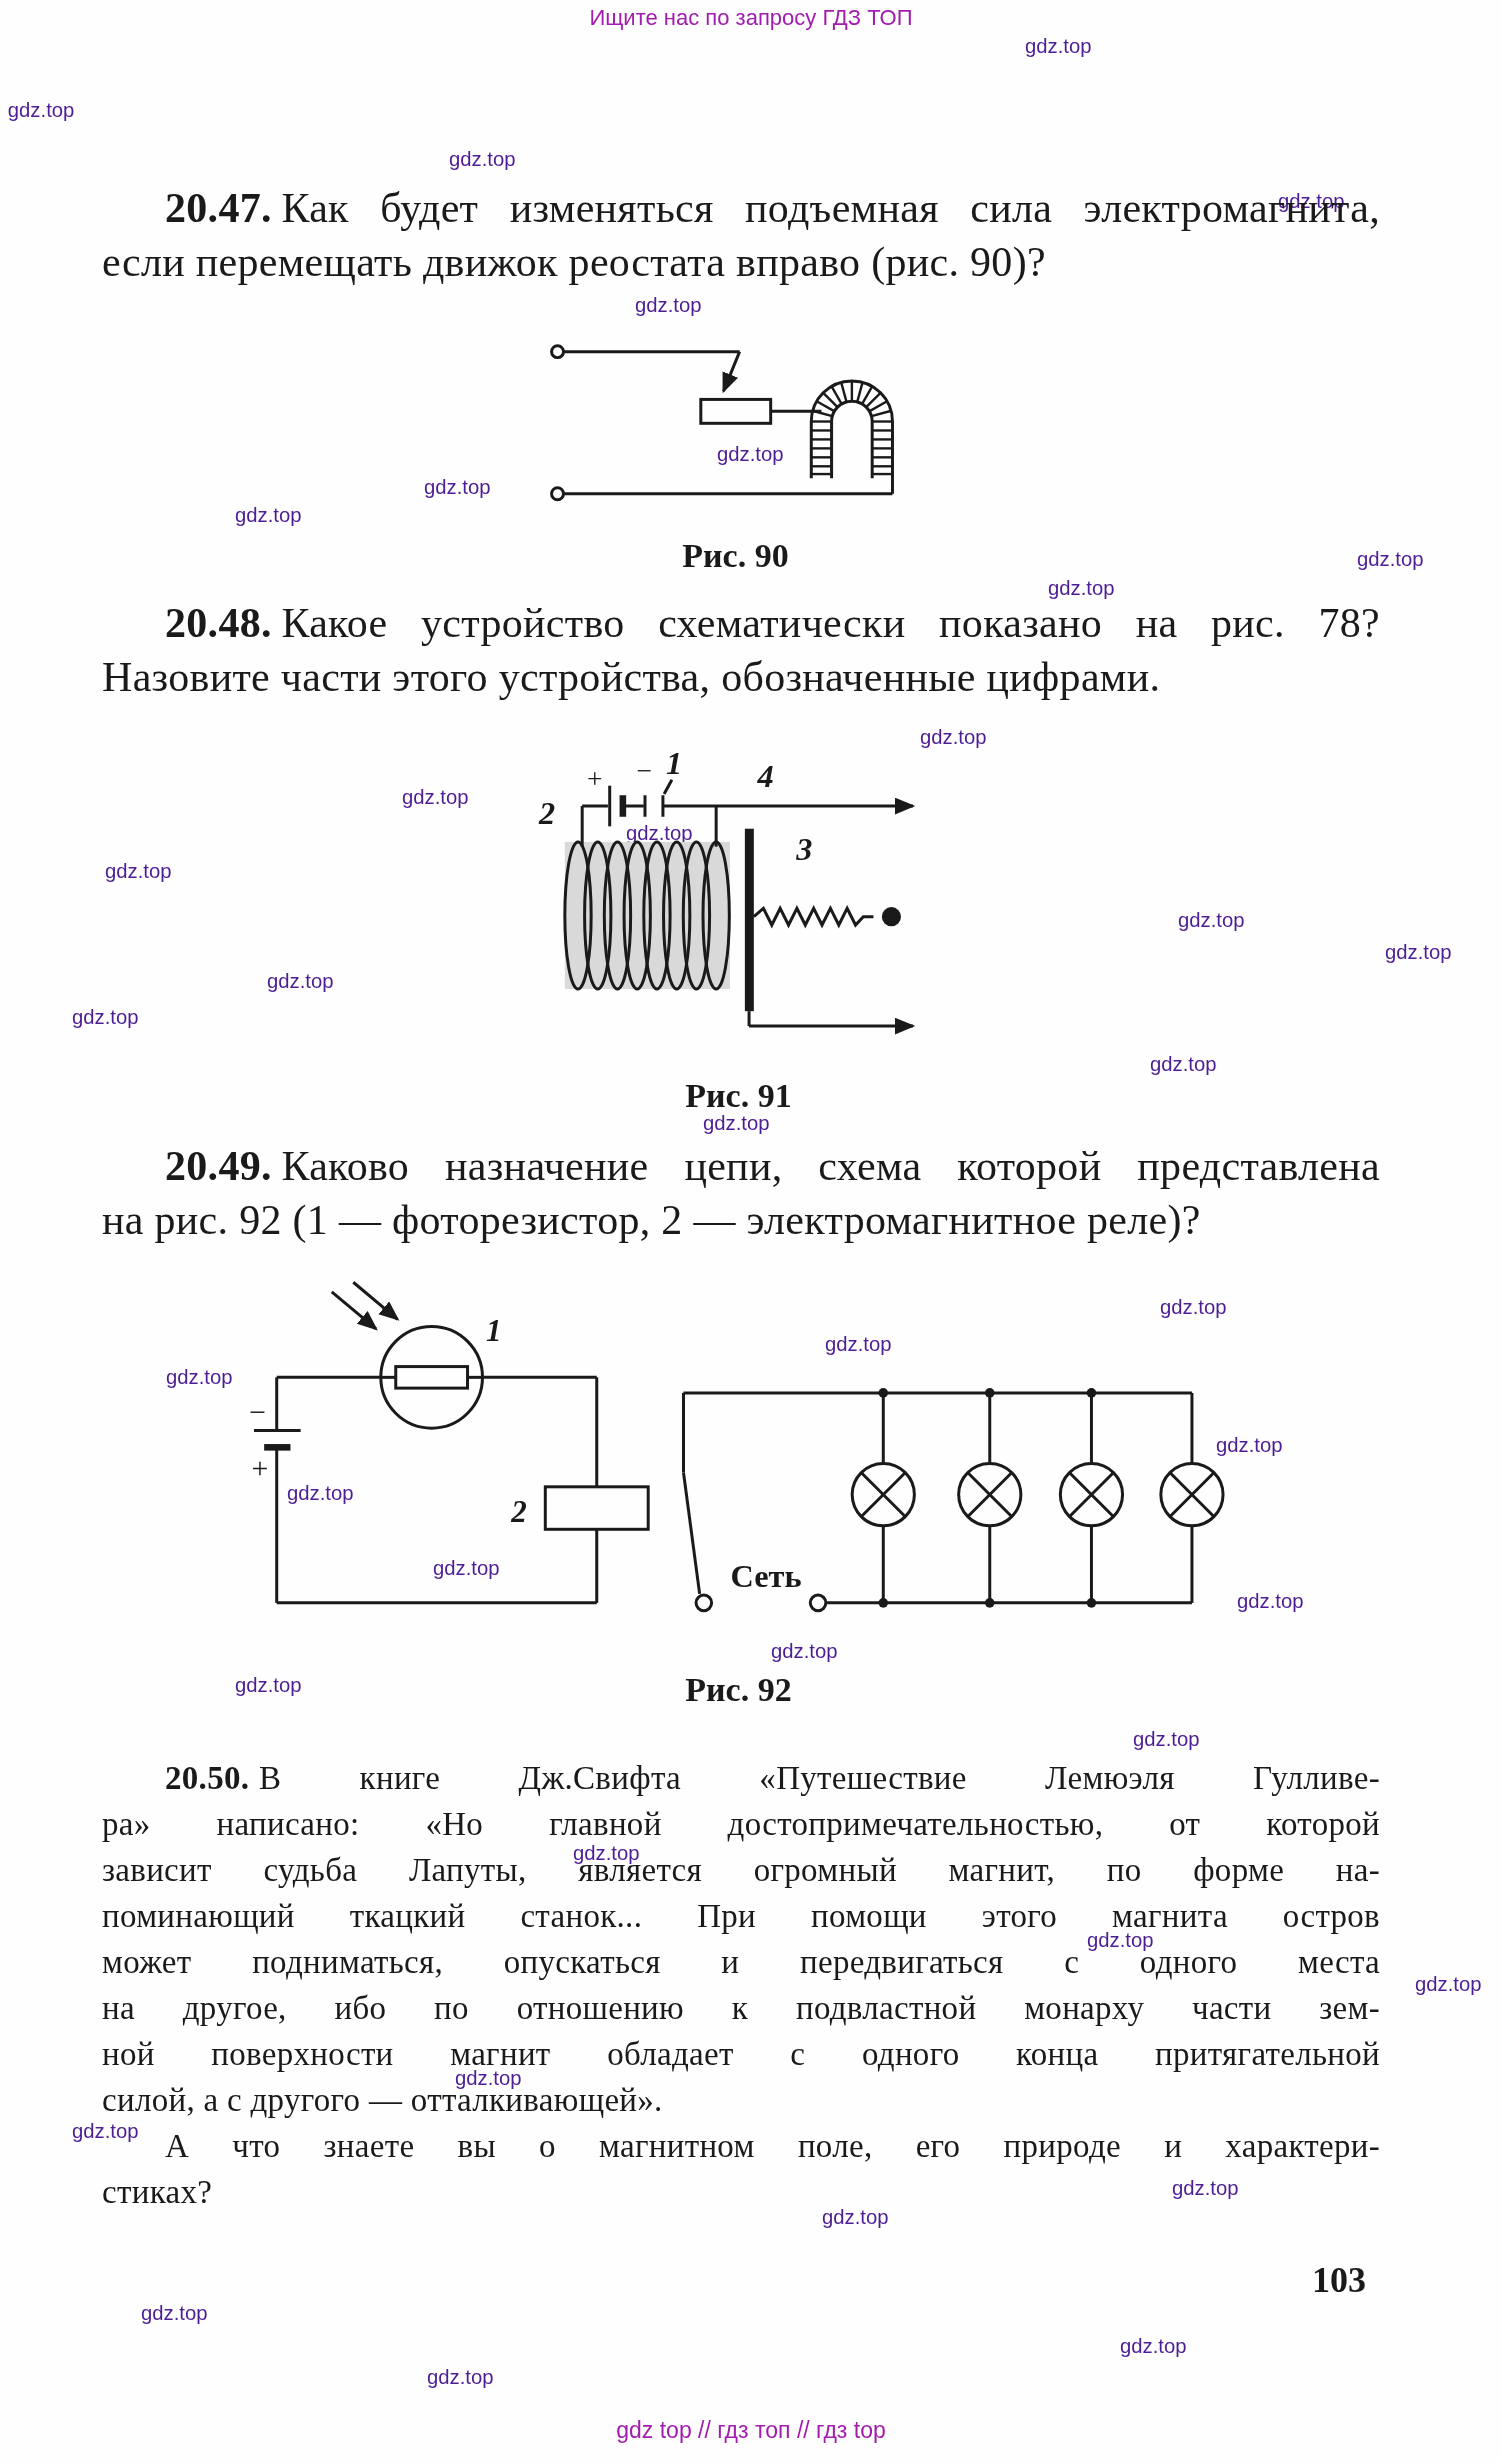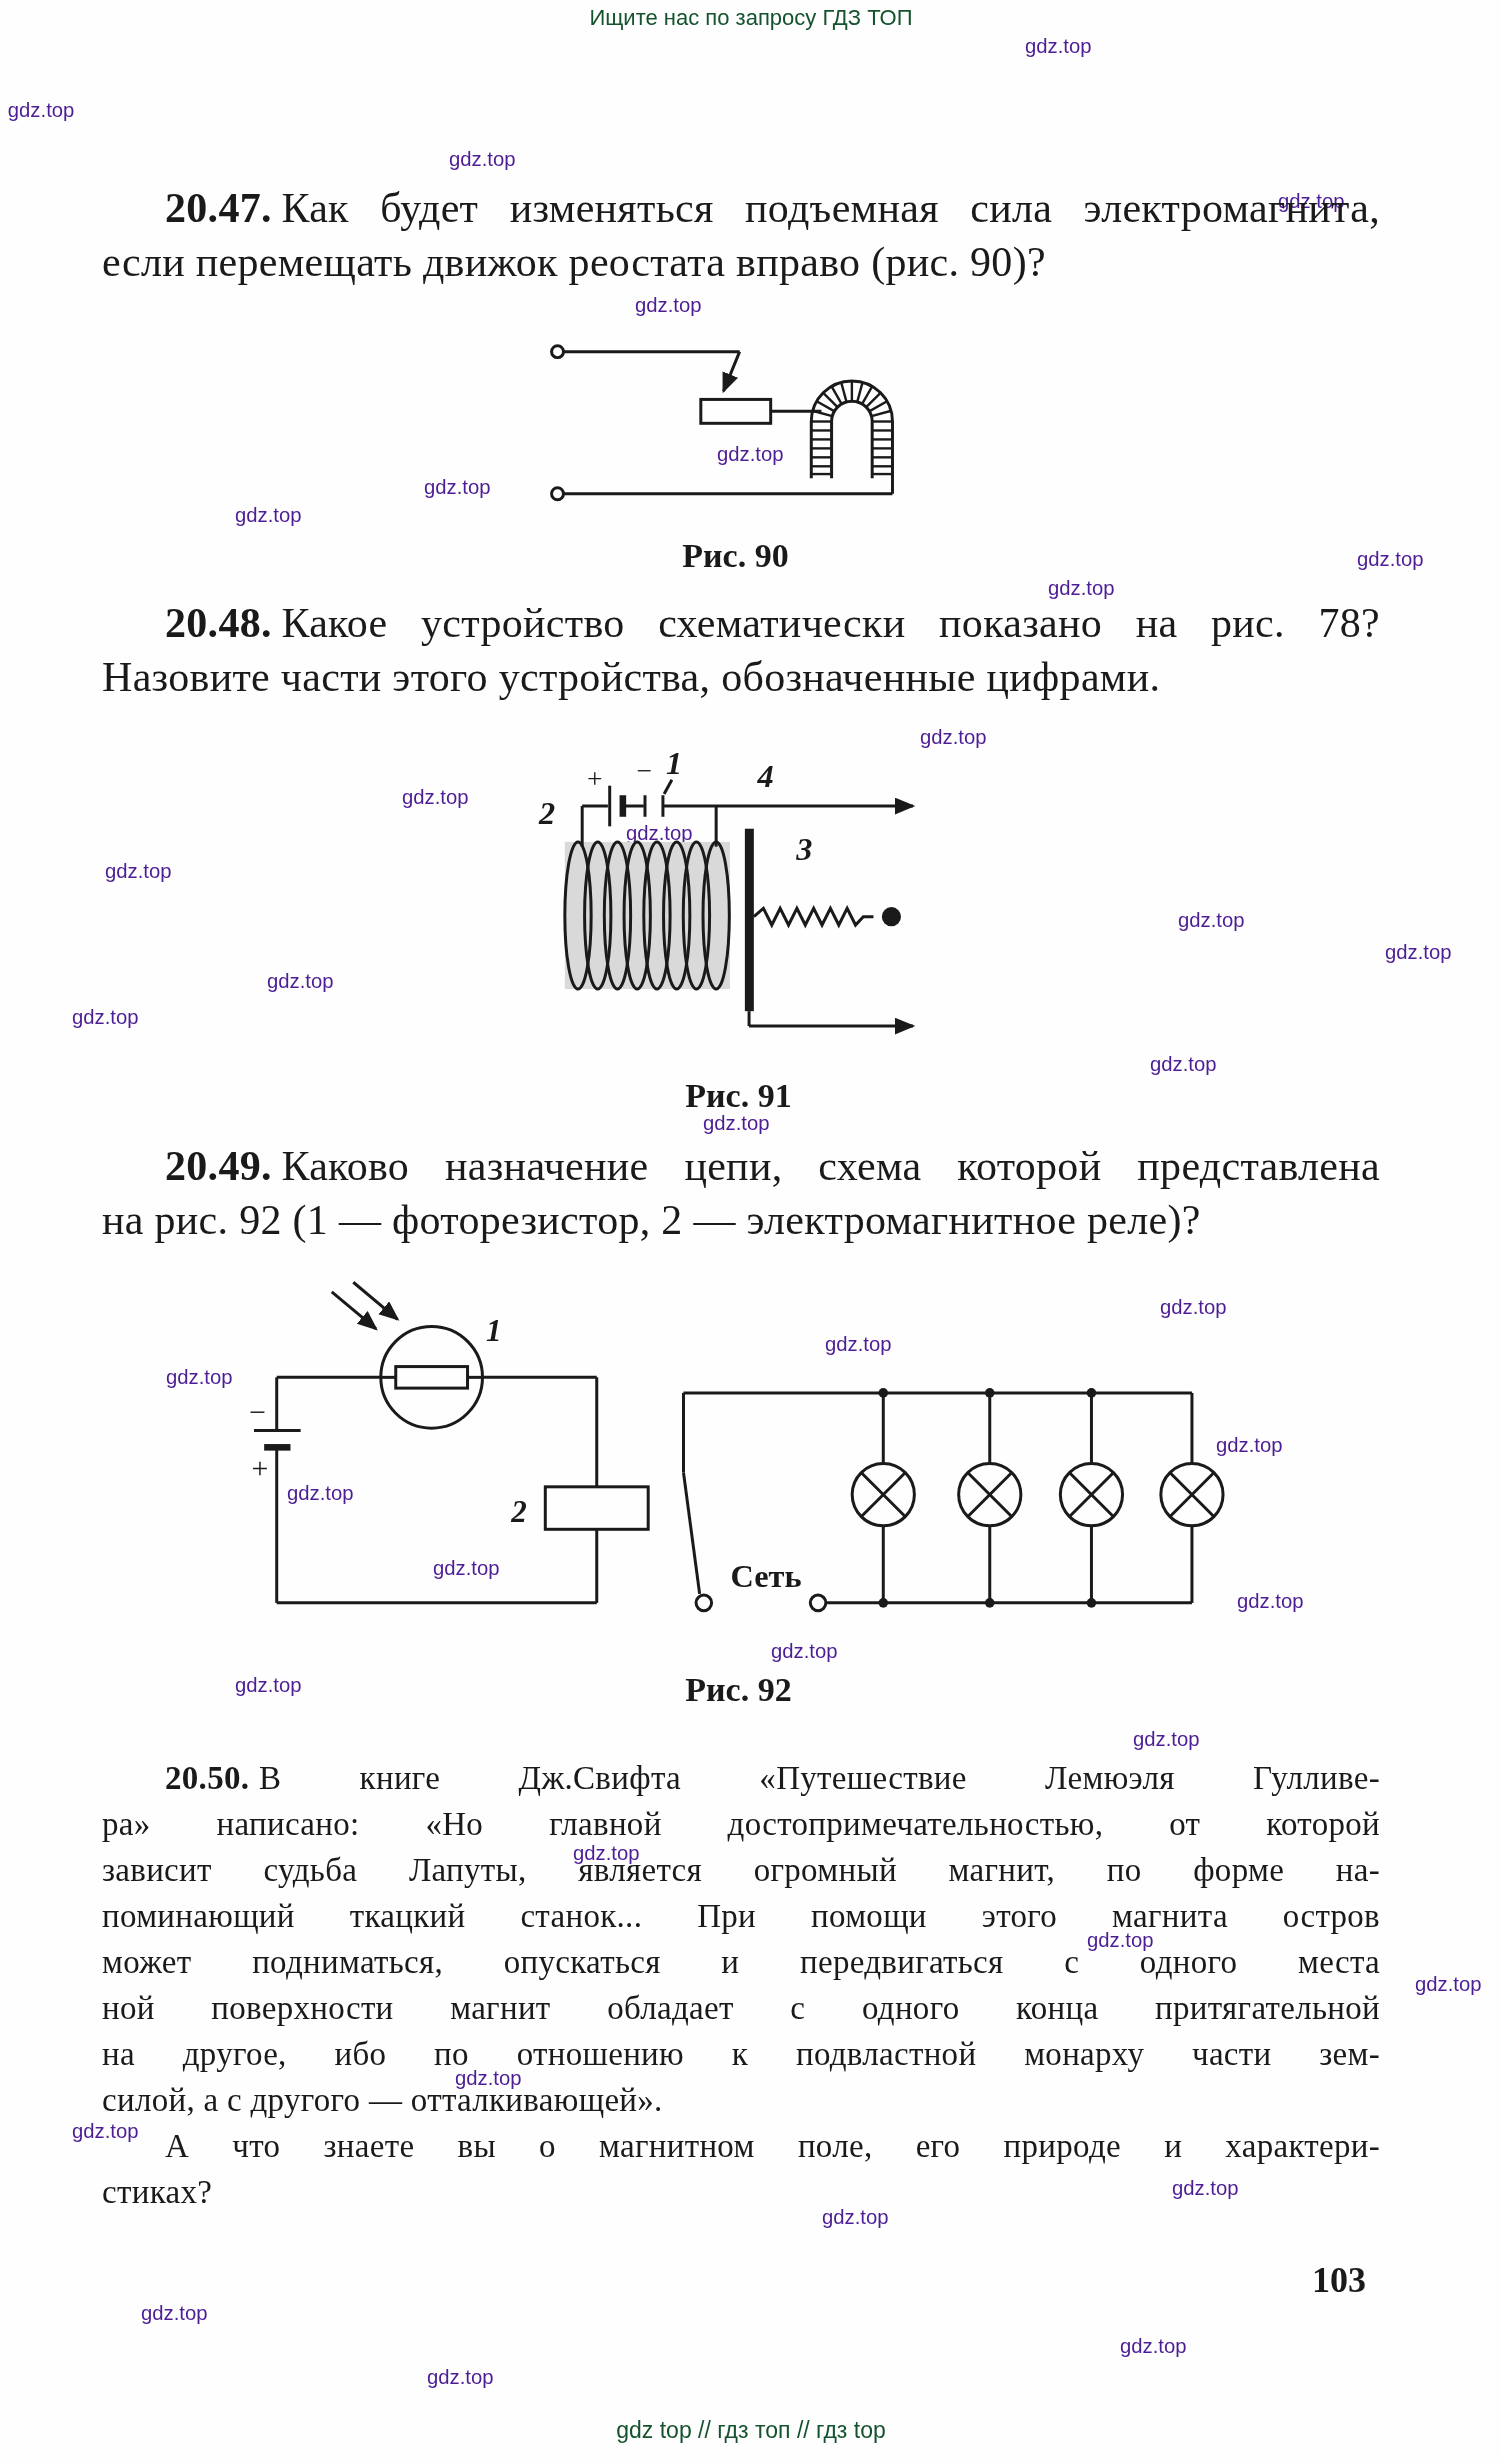--- a/index.html
+++ b/index.html
@@ -1,20 +1,20 @@
 <!DOCTYPE html>
 <html style="font-size:9.6px"><head>
 <meta charset="utf-8">
 <style>
   * { margin:0; padding:0; box-sizing:border-box; }
   html,body { width:1502px; height:2462px; }
   body { background:#ffffff; font-family:"Liberation Serif", serif; color:#1a1a1a; }
   .page { position:relative; width:1502px; height:2462px; background:#fefefe; overflow:hidden; }
 
-  .green-link { position:absolute; color:#14532d; font-family:"Liberation Sans", sans-serif; white-space:nowrap; }
+  .green-link { position:absolute; color:#a21caf; font-family:"Liberation Sans", sans-serif; white-space:nowrap; }
   .top-link { top:4.8px; left:50%; transform:translateX(-50%); font-size:22px; }
   .bottom-link { top:2417px; left:50%; transform:translateX(-50%); font-size:23px; }
 
   .wm { position:absolute; color:#4c1d95; font-family:"Liberation Sans", sans-serif; font-size:20.3px; white-space:nowrap; }
 
   .prob { position:absolute; left:102px; width:1278px; font-size:42px; line-height:54px; letter-spacing:0.3px; }
   .prob50 { font-size:33px; line-height:46px; }
   .num { font-weight:bold; margin-right:9.6px; }
   .line.just { text-align:justify; text-align-last:justify; }
   .line.last { text-align:left; }
@@ -269,22 +269,22 @@
     <text x="866" y="512" font-size="54" font-weight="bold" text-anchor="middle">Сеть</text>
   </svg>
   <div class="fig-cap" style="left:619px;top:1671px">Рис. 92</div>
 
   <div class="prob prob50" style="top:1755px">
     <div class="line just indent"><b class="num">20.50.</b><span>В книге Дж.Свифта «Путешествие Лемюэля Гулливе-</span></div>
     <div class="line just">ра» написано: «Но главной достопримечательностью, от которой</div>
     <div class="line just">зависит судьба Лапуты, является огромный магнит, по форме на-</div>
     <div class="line just">поминающий ткацкий станок... При помощи этого магнита остров</div>
     <div class="line just">может подниматься, опускаться и передвигаться с одного места</div>
+    <div class="line just">на другое, ибо по отношению к подвластной монарху части зем-</div>
     <div class="line just">ной поверхности магнит обладает с одного конца притягательной</div>
-    <div class="line just">на другое, ибо по отношению к подвластной монарху части зем-</div>
     <div class="line last">силой, а с другого — отталкивающей».</div>
     <div class="line just indent">А что знаете вы о магнитном поле, его природе и характери-</div>
     <div class="line last">стиках?</div>
   </div>
 
   <div class="pagenum">103</div>
 
   <div class="green-link bottom-link">gdz top  //  гдз топ  //  гдз top</div>
 
 </div>

